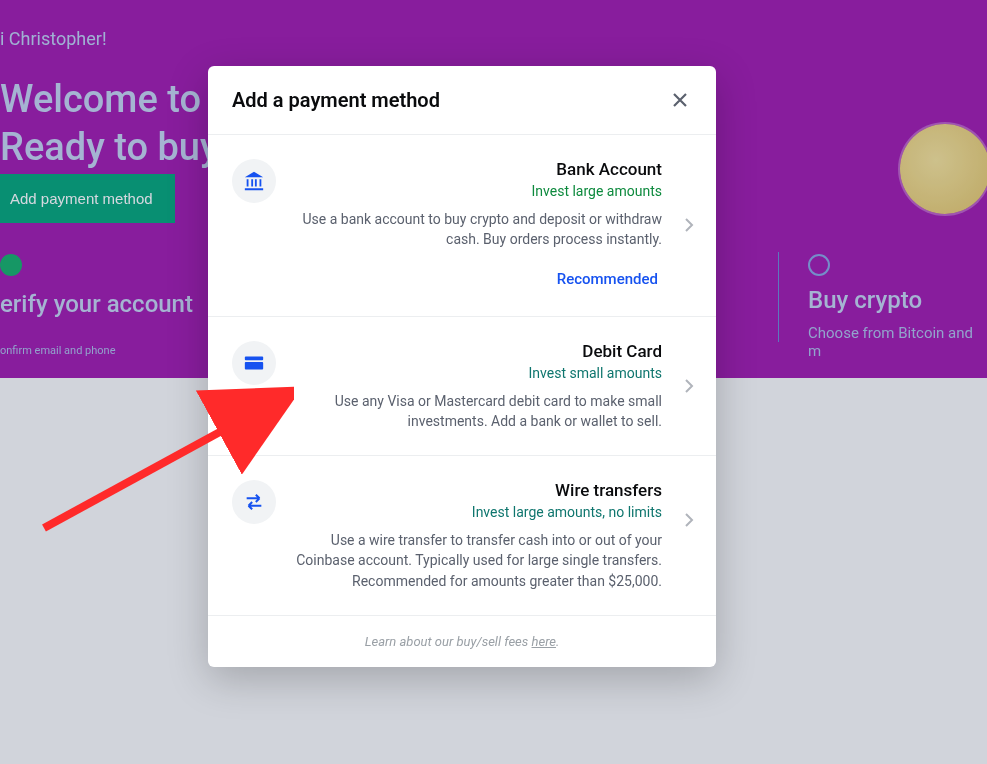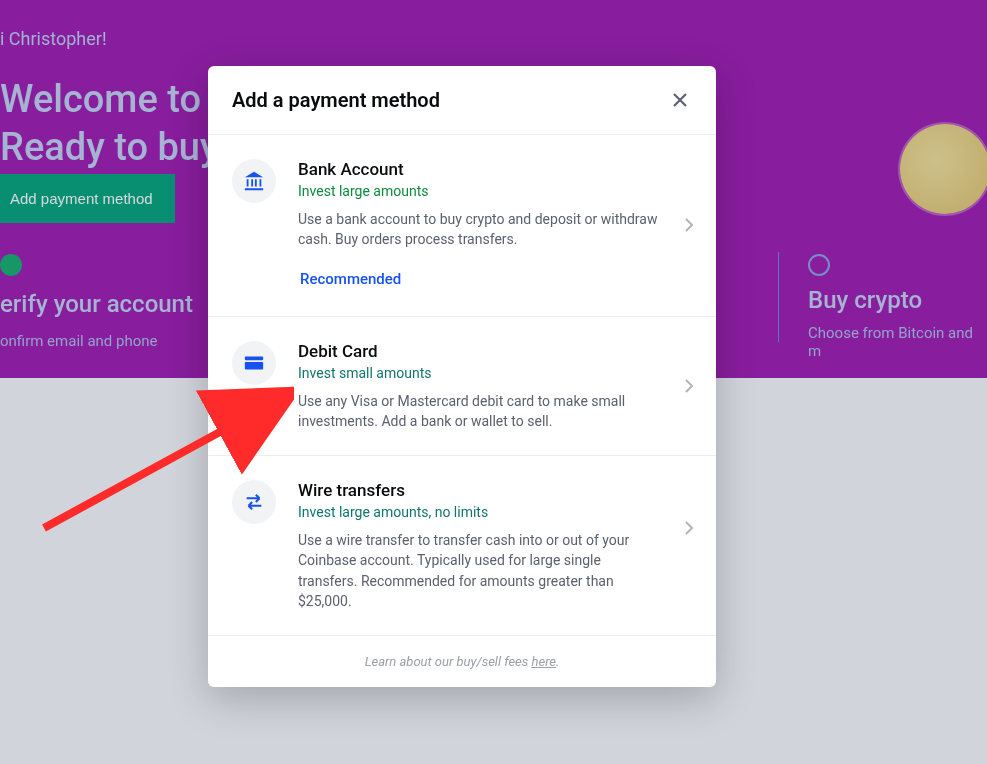--- a/index.html
+++ b/index.html
@@ -53,21 +53,21 @@
       color: #c5d3f0;
     }
     .verify-tile .check {
       width: 22px; height: 22px;
       background: #17b06b;
       border-radius: 50%;
       display: inline-block;
       margin-bottom: 8px;
     }
     .verify-tile .t1 { font-size: 24px; font-weight: 500; margin-top: 2px; }
-    .verify-tile .t2 { font-size: 15px; margin-top: 14px; color: #aebfe8; }
+    .verify-tile .t2 { font-size: 11px; margin-top: 26px; color: #aebfe8; }
     .buy-tile {
       position: absolute;
       top: 254px; left: 808px;
       color: #c5d3f0;
     }
     .buy-tile .circle {
       width: 22px; height: 22px;
       border: 2px solid #8aa5e4;
       border-radius: 50%;
       margin-bottom: 10px;
@@ -132,22 +132,22 @@
       background: #f1f3f5;
       border-radius: 50%;
       flex-shrink: 0;
       display: flex;
       align-items: center;
       justify-content: center;
       color: #1652f0;
     }
     .pm-body {
       flex: 1;
-      margin-left: 22px;
       padding-right: 30px;
+      text-align: right;
     }
     .pm-title { font-size: 17px; color: #0a0b0d; font-weight: 500; }
     .pm-sub { font-size: 14px; margin-top: 4px; color: #0e8a3e; }
     .pm-sub.gray { color: #0f766e; }
     .pm-desc { font-size: 14px; color: #5b616e; margin-top: 10px; line-height: 1.45; }
     .pm-rec {
       display: inline-block;
       margin-top: 16px;
       margin-left: -2px;
       padding: 4px 4px;
@@ -221,21 +221,21 @@
 
   <div class="pm-row">
     <div class="pm-icon">
       <svg width="22" height="22" viewBox="0 0 24 24" fill="currentColor">
           <path d="M12 2 L22 8 L2 8 Z M4 10h2v8H4zM9 10h2v8H9zM13 10h2v8h-2zM18 10h2v8h-2zM2 20h20v2H2z"></path>
         </svg>
     </div>
     <div class="pm-body">
       <div class="pm-title">Bank Account</div>
       <div class="pm-sub">Invest large amounts</div>
-      <div class="pm-desc">Use a bank account to buy crypto and deposit or withdraw cash. Buy orders process transfers.</div>
+      <div class="pm-desc">Use a bank account to buy crypto and deposit or withdraw cash. Buy orders process instantly.</div>
       <div class="pm-rec">Recommended</div>
     </div>
     <svg class="chev" width="10" height="16" viewBox="0 0 10 16" fill="none" stroke="currentColor" stroke-width="2">
         <path d="M2 2 L8 8 L2 14"></path>
       </svg>
   </div>
 
   <div class="pm-row">
     <div class="pm-icon">
       <svg width="22" height="22" viewBox="0 0 24 24" fill="currentColor">

